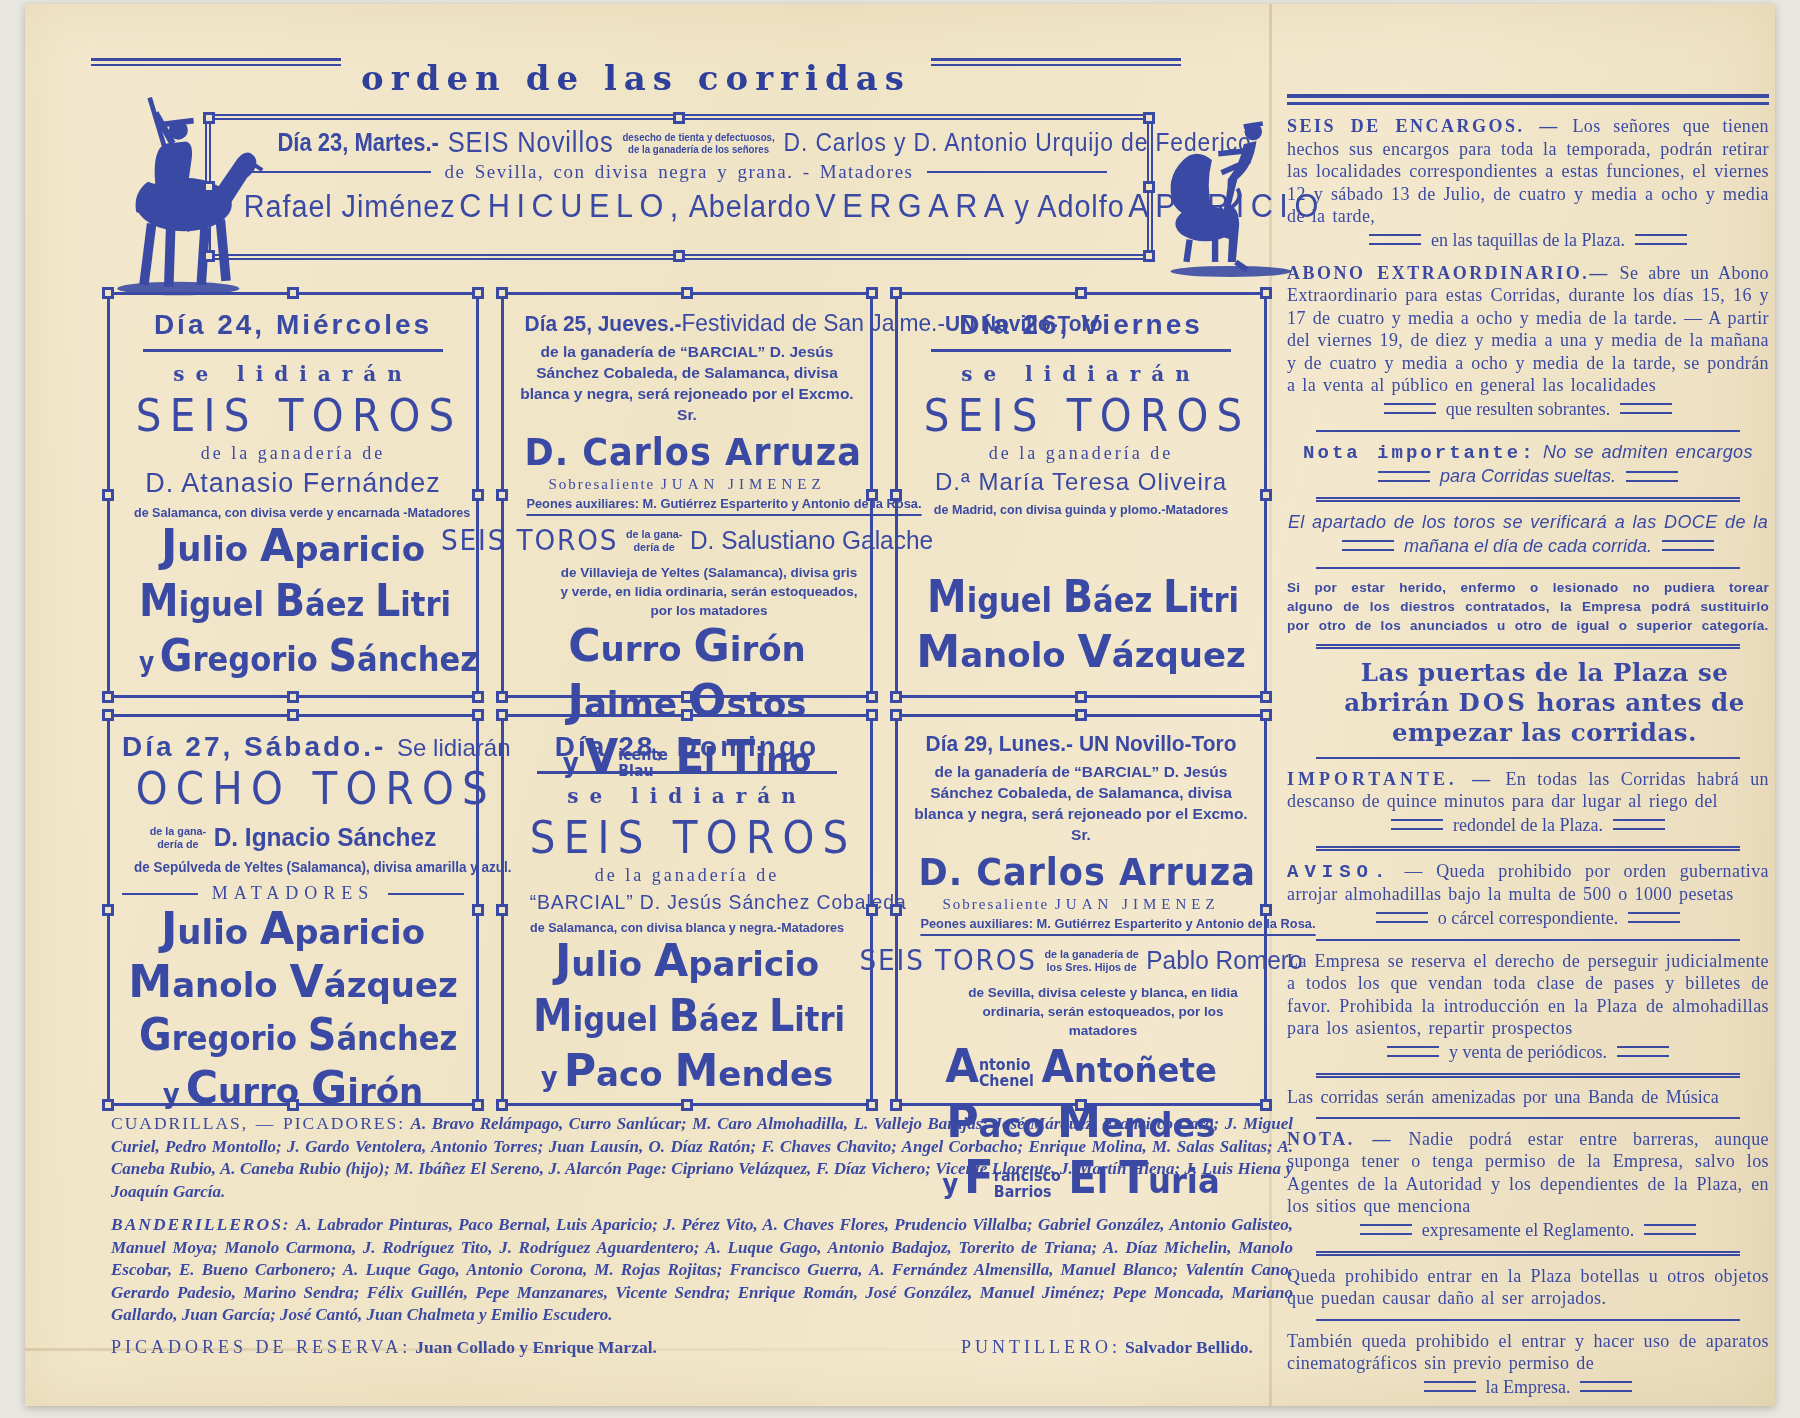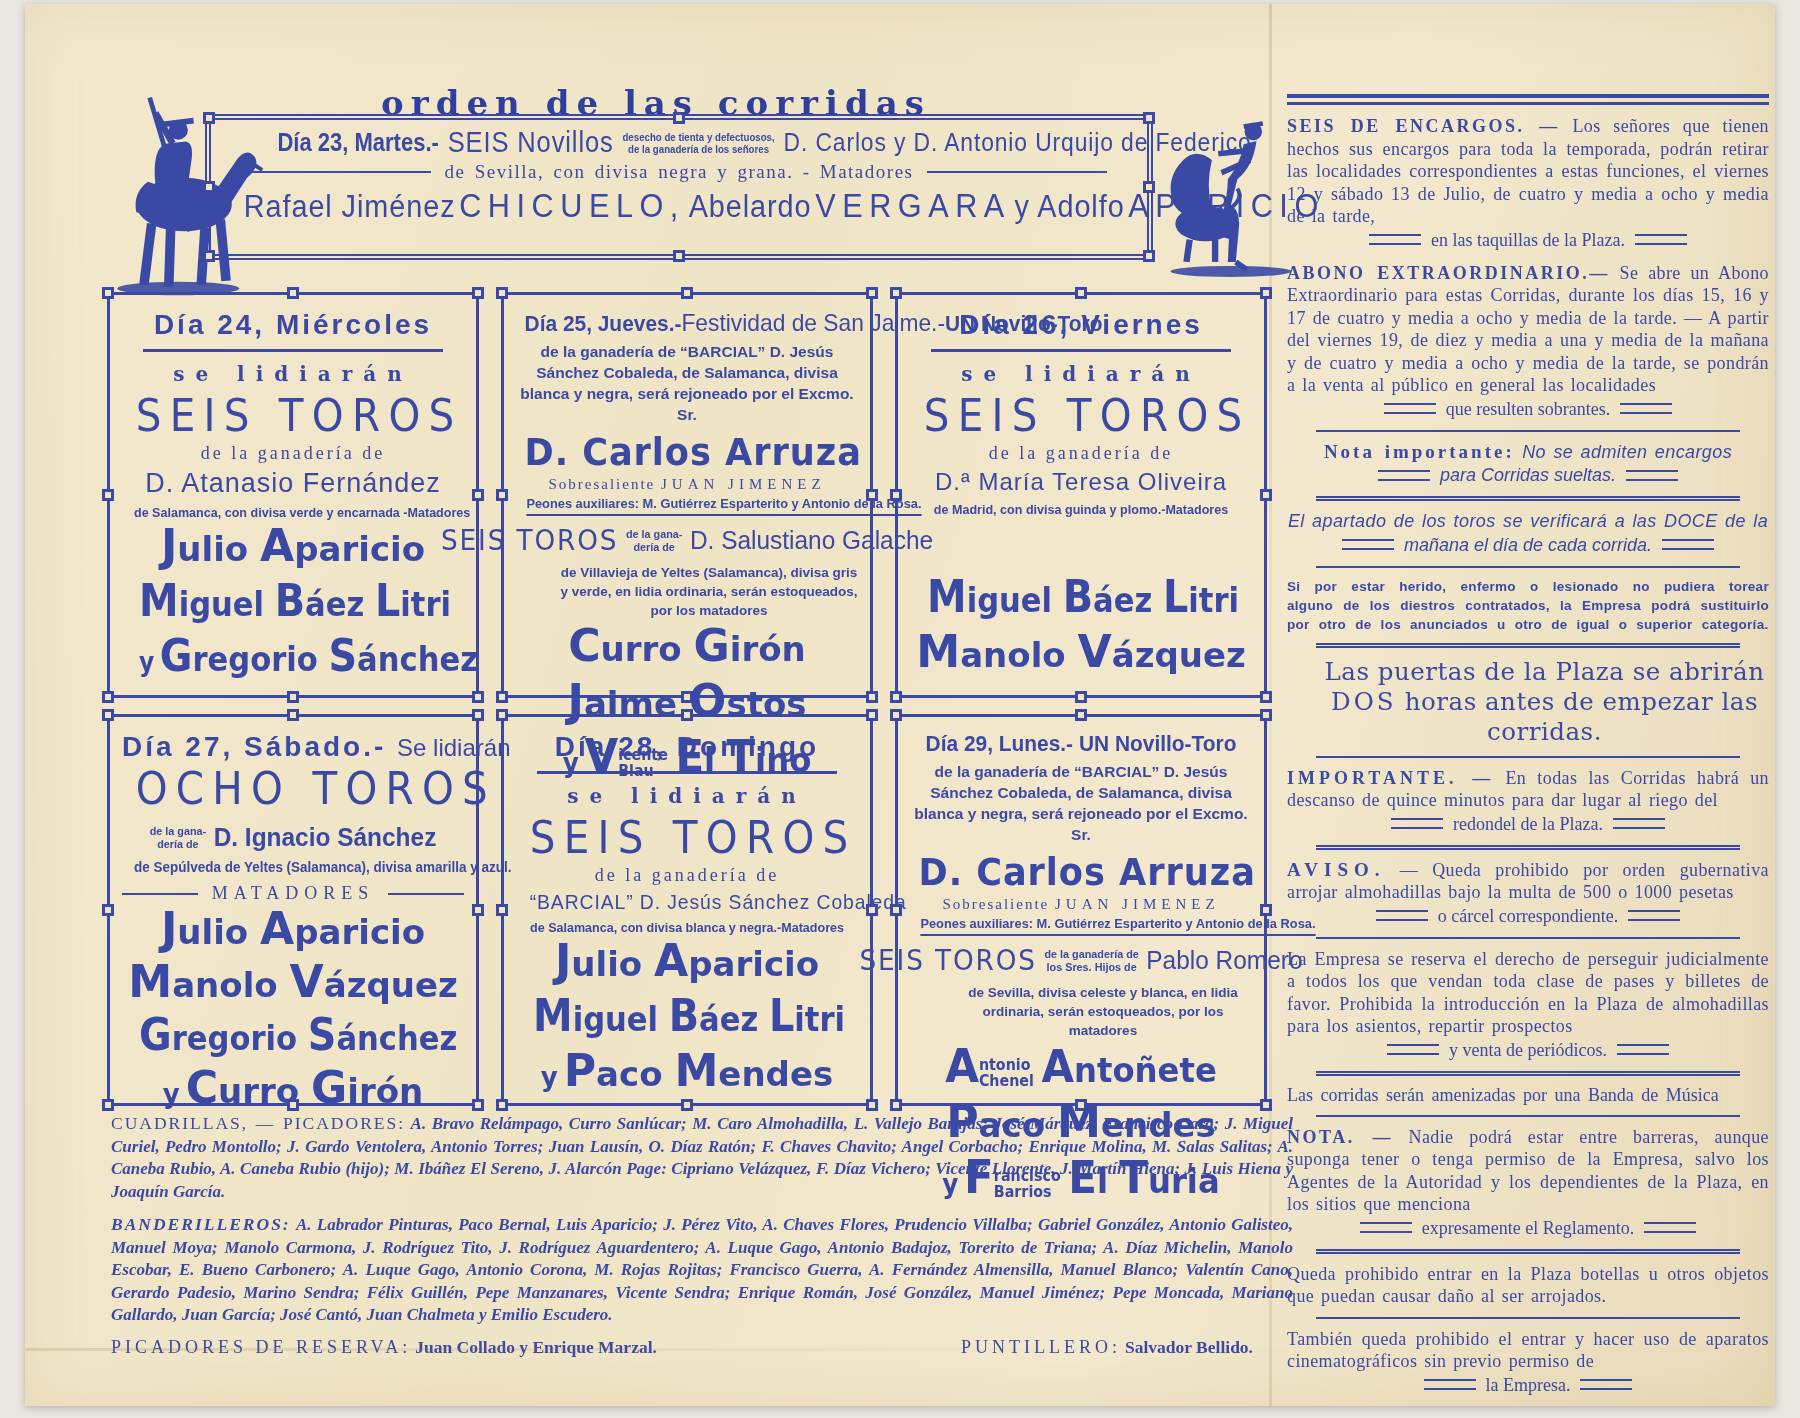--- a/index.html
+++ b/index.html
@@ -20,21 +20,21 @@
     background:linear-gradient(90deg,rgba(140,110,60,.2),rgba(140,110,60,0));}
 
   
   .ornamented{position:relative;}
   .sq{position:absolute;width:12px;height:12px;border:3px solid var(--ink);background:var(--paper);}
   .sq-tl{top:-8px;left:-8px}.sq-tm{top:-8px;left:calc(50% - 6px)}.sq-tr{top:-8px;right:-8px}
   .sq-ml{top:calc(50% - 6px);left:-8px}.sq-mr{top:calc(50% - 6px);right:-8px}
   .sq-bl{bottom:-8px;left:-8px}.sq-bm{bottom:-8px;left:calc(50% - 6px)}.sq-br{bottom:-8px;right:-8px}
 
   
-  .banner{position:absolute;left:86px;top:54px;width:1090px;display:flex;align-items:center;gap:20px;flex-direction:column;}
+  .banner{position:absolute;left:66px;top:54px;width:1090px;display:flex;gap:20px;}
   .banner-rule{flex:1;height:8px;border-top:3px solid var(--ink);border-bottom:2px solid var(--ink);}
   .banner-title{font-family:"DejaVu Serif",serif;font-weight:bold;font-size:34px;letter-spacing:7px;color:var(--ink2);white-space:nowrap;}
 
   
   .box23{position:absolute;left:180px;top:110px;width:948px;height:146px;border:6px double var(--ink);
     text-align:center;padding-top:6px;}
   .fitline{display:inline-flex;align-items:center;gap:10px;white-space:nowrap;transform:scaleX(.88);transform-origin:50% 50%;}
   .b23-day{font-family:"Liberation Sans",sans-serif;font-weight:bold;font-size:25px;}
   .b23-nov{font-family:"Liberation Sans",sans-serif;font-size:29px;letter-spacing:1px;}
   .b23-stack{display:inline-flex;flex-direction:column;font-family:"Liberation Sans",sans-serif;font-size:11px;line-height:12px;font-weight:bold;text-align:center;}
@@ -96,23 +96,23 @@
   
   .rcol{position:absolute;left:1262px;top:90px;width:482px;height:1310px;overflow:hidden;}
   .rc-toprule{height:11px;border-top:4px solid var(--ink);border-bottom:3px solid var(--ink);margin-bottom:10px;}
   .rc-p{font-size:18px;line-height:22.5px;text-align:justify;letter-spacing:.4px;word-spacing:2px;}
   .rc-lead{font-weight:bold;letter-spacing:2.5px;}
   .rc-center{text-align:center;font-size:18px;line-height:24px;display:flex;align-items:center;justify-content:center;gap:10px;}
   .rc-center::before,.rc-center::after{content:"";width:52px;height:7px;border-top:2px solid var(--ink);border-bottom:2px solid var(--ink);}
   .rule-s{width:88%;margin:9px auto;border-top:2px solid var(--ink);}
   .rule-d{width:88%;margin:9px auto;height:5px;border-top:2px solid var(--ink);border-bottom:2px solid var(--ink);}
   .sans-i{font-family:"Liberation Sans",sans-serif;font-style:italic;}
-  .lead-sans{font-family:Liberation Serif, serif;font-weight:bold;font-size:19px;letter-spacing:3px;font-style:normal;}
+  .lead-sans{font-family:Liberation Mono, monospace;font-weight:bold;font-size:19px;letter-spacing:3px;font-style:normal;}
   .rc-small{font-family:"Liberation Sans",sans-serif;font-size:13.5px;line-height:19px;text-align:justify;word-spacing:5px;font-weight:bold;letter-spacing:.3px;}
-  .rc-big{font-family:"DejaVu Serif",serif;font-weight:normal;font-size:24.5px;line-height:30px;text-align:center;letter-spacing:.5px;margin-left:33px;}
+  .rc-big{font-family:"DejaVu Serif",serif;font-weight:bold;font-size:24.5px;line-height:30px;text-align:center;letter-spacing:.5px;margin-left:33px;}
   .rc-banda{font-size:18px;text-align:justify;word-spacing:3px;}
 </style>
 </head>
 <body>
 
 <div class="paper">
 
   <div class="banner">
     <span class="banner-rule"></span>
     <h1 class="banner-title">orden de las corridas</h1>

